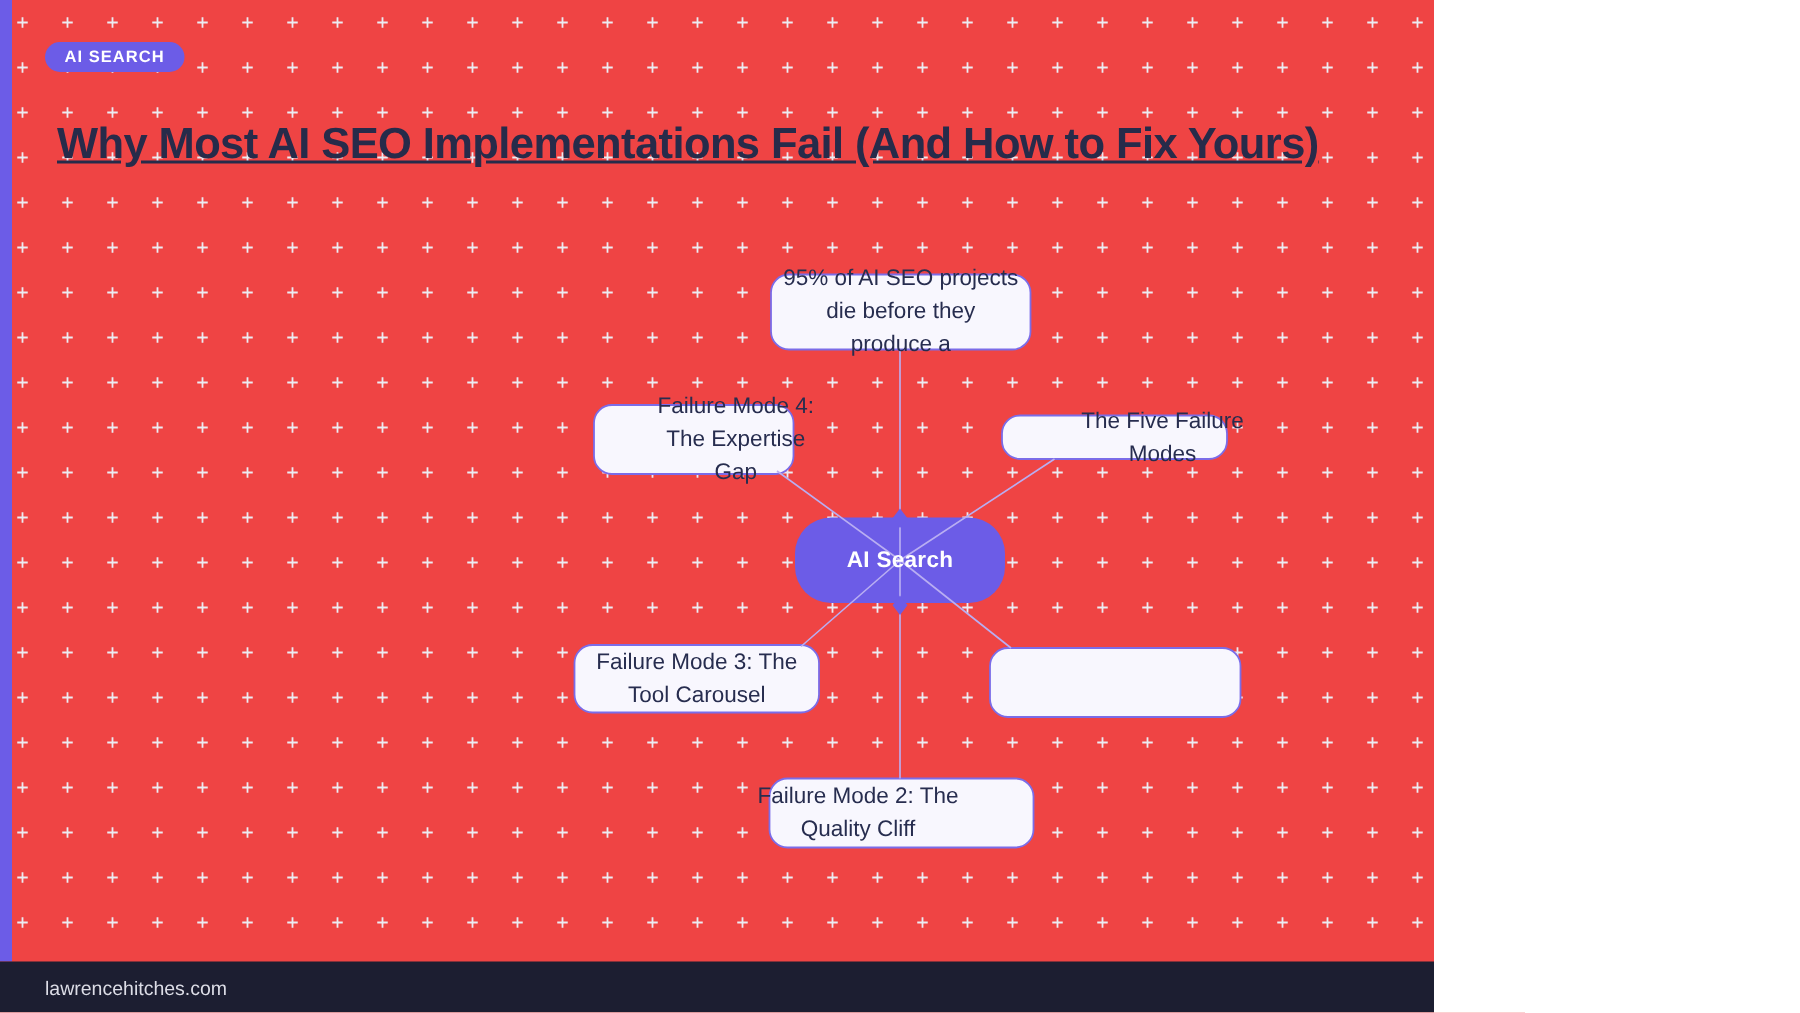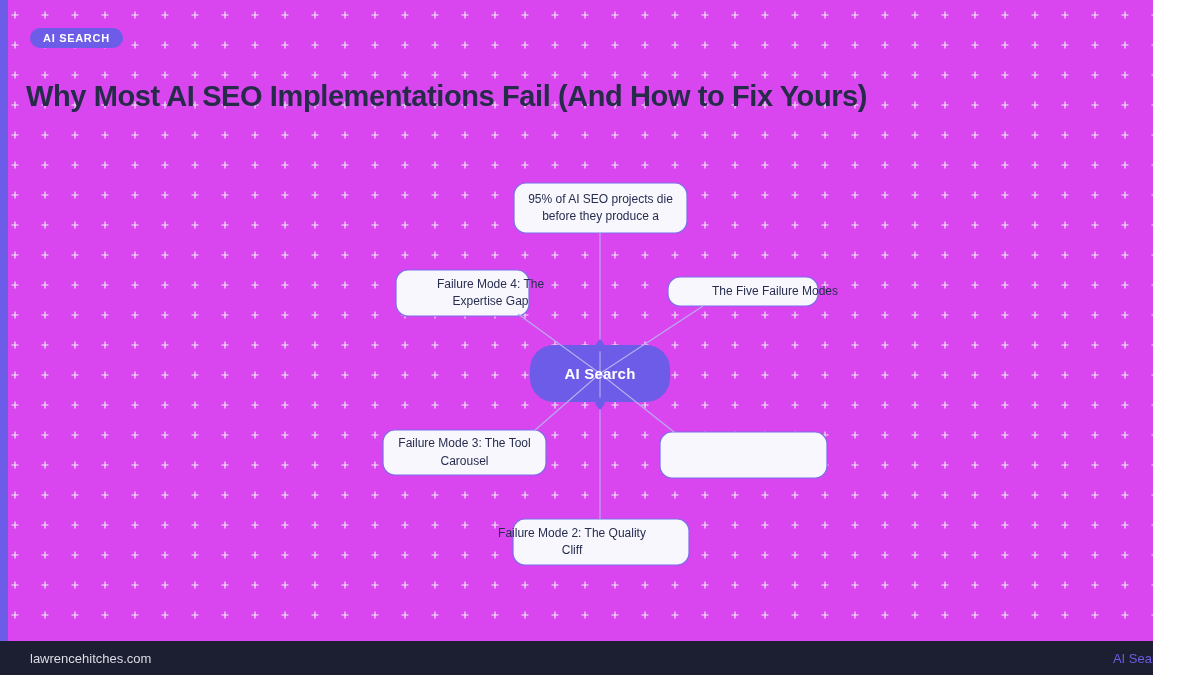--- a/index.html
+++ b/index.html
@@ -1,34 +1,34 @@
 <!DOCTYPE html>
 <html><head>
 <meta charset="utf-8">
 <style>
   html,body { margin:0; padding:0; background:#ffffff; }
   .canvas {
-    position:relative; width:1153px; height:675px; overflow:hidden;
-    background:#d946ef; font-family:"Liberation Sans", sans-serif;
+    position:relative; width:956px; height:675px; overflow:hidden;
+    background:#ef4444; font-family:"Liberation Sans", sans-serif;
   }
   .grid-svg { position:absolute; left:0; top:0; z-index:0; }
   .stripe { position:absolute; left:0; top:0; width:8px; height:641px; background:#6c5ce7; z-index:3; }
   .badge {
     position:absolute; left:30px; top:28px; z-index:4;
     background:#6c5ce7; color:#ffffff; font-size:11px; font-weight:700;
     letter-spacing:.7px; padding:5px 13px 4px 13px; border-radius:12px; line-height:1;
   }
   .title {
-    position:absolute; left:26px; top:61px; z-index:4;
-    font-size:29px; font-weight:700; color:#272b4a; letter-spacing:-0.4px; white-space:nowrap;
+    position:absolute; left:38px; top:61px; z-index:4;
+    font-size:29px; font-weight:700; color:#272b4a; letter-spacing:-0.4px; white-space:nowrap;text-decoration:underline;
   }
   .diagram-svg { position:absolute; left:0; top:0; z-index:1; }
   .nlabel {
     position:absolute; z-index:2; display:flex; align-items:center; justify-content:center;
-    text-align:center; font-size:12px; color:#272d4f; line-height:1.45; padding:0 8px; box-sizing:border-box;
+    text-align:center; font-size:15px; color:#272d4f; line-height:1.45; padding:0 8px; box-sizing:border-box;
   }
   .nlabel.center { color:#ffffff; font-size:15px; font-weight:700; letter-spacing:.2px; }
   .lbl-top    { left:514px; top:183px; width:173px; height:50px; }
   .lbl-ul     { left:396px; top:270px; width:133px; height:46px;margin-left:28px; }
   .lbl-ur     { left:668px; top:277px; width:150px; height:29px;margin-left:32px; }
   .lbl-ll     { left:383px; top:430px; width:163px; height:45px;border-radius:12px; }
   .lbl-lr     { left:660px; top:432px; width:167px; height:46px; }
   .lbl-bottom { left:484px; top:519px; width:176px; height:46px; }
   .lbl-center { left:530px; top:345px; width:140px; height:57px; }
   .footer {

